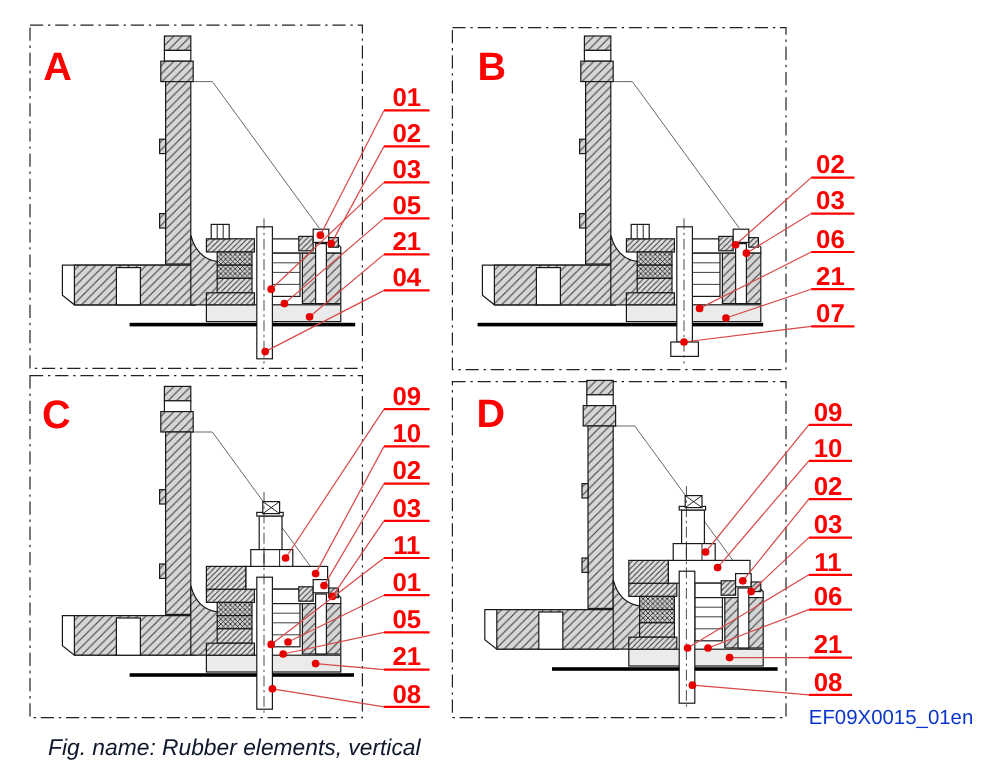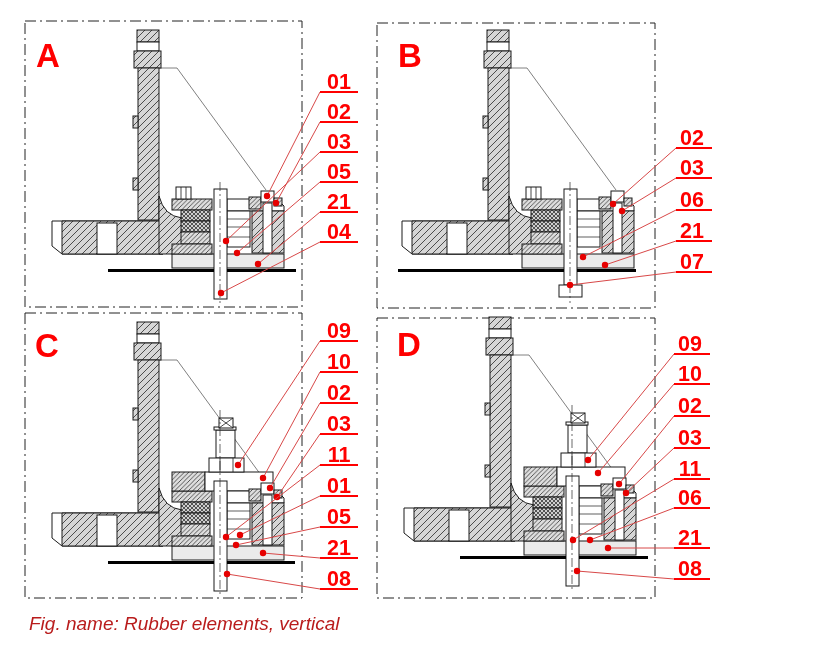--- a/index.html
+++ b/index.html
@@ -1,20 +1,20 @@
 <!DOCTYPE html>
 <html style="--red: #ff0000; --leader: #d84848; --dot: #e60000; --doc-blue: #0a35cc;"><head>
 <meta charset="utf-8">
 <style>
   html,body{margin:0;padding:0;background:#ffffff;}
   .stage{position:relative;width:830px;height:645px;background:#ffffff;
          font-family:"Liberation Sans",sans-serif;overflow:hidden;}
   .stage svg{position:absolute;left:0;top:0;}
-  .caption{position:absolute;left:29px;top:613px;font-style:italic;font-size:19px;
-           color:#b91c1c;white-space:nowrap;}
+  .caption{position:absolute;left:40px;top:613px;font-style:italic;font-size:19px;
+           color:#0f172a;white-space:nowrap;}
   .docid{position:absolute;left:674px;top:588px;font-size:17px;
          color:var(--doc-blue,#0a35cc);white-space:nowrap;}
   .plet{font-family:"Liberation Sans",sans-serif;font-weight:bold;font-size:33px;
         fill:var(--red,#ff0000);}
   .clab{font-family:"Liberation Sans",sans-serif;font-weight:bold;font-size:21.5px;
         fill:var(--red,#ff0000);text-anchor:middle;}
   .ul{stroke:var(--red,#ff0000);stroke-width:1.8;}
   .leader{stroke:var(--leader,#d84848);stroke-width:1;}
   .dot{fill:var(--dot,#e60000);}
 </style>
@@ -305,13 +305,14 @@
         <line x1="674" y1="548" x2="710" y2="548" class="ul"></line>
         <circle cx="608" cy="548" r="3.2" class="dot"></circle>
         <text x="690" y="544.5" class="clab">21</text>
         <line x1="674" y1="579" x2="577" y2="571" class="leader"></line>
         <line x1="674" y1="579" x2="710" y2="579" class="ul"></line>
         <circle cx="577" cy="571" r="3.2" class="dot"></circle>
         <text x="690" y="575.5" class="clab">08</text>
       </g>
     </svg>
   <div class="caption">Fig. name: Rubber elements, vertical</div>
+  <div class="docid">EF09X0015_01en</div>
 </div>
 
 </body></html>

